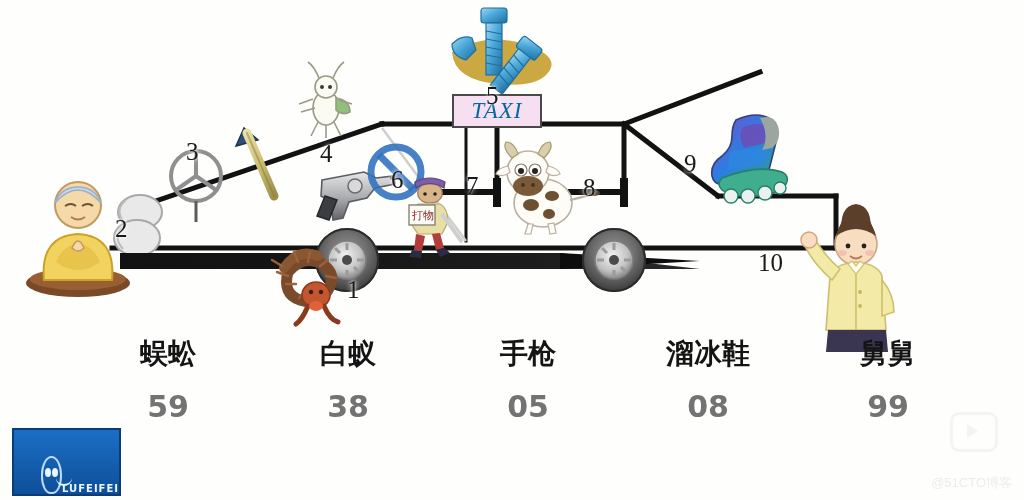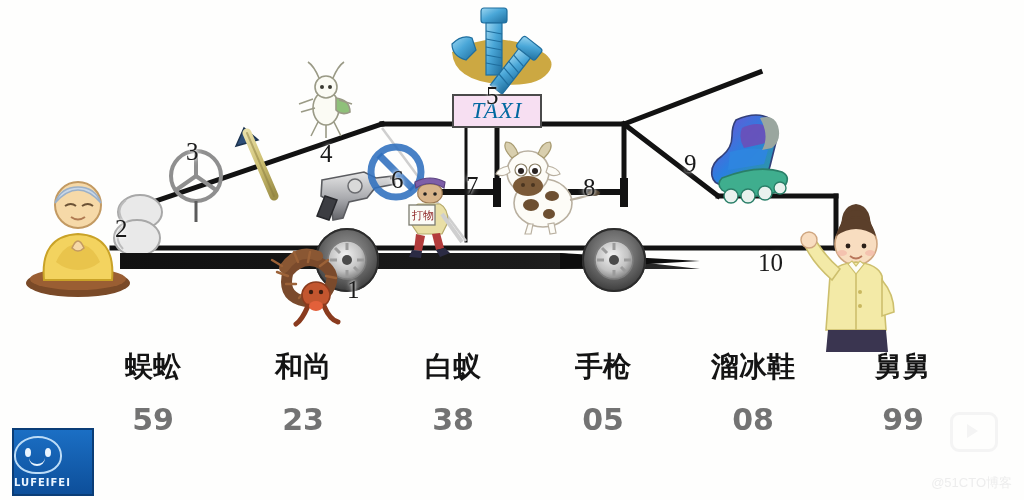--- a/index.html
+++ b/index.html
@@ -48,21 +48,21 @@
     font-family: "Liberation Serif", serif;
     font-style: italic;
     font-size: 23px;
     color: #0369a1;
     letter-spacing: 1px;
   }
   
   .word-row {
     position: absolute;
     left: 78px;
-    top: 352px;
+    top: 339px;
     width: 900px;
     display: flex;
     justify-content: space-between;
     align-items: flex-start;
     z-index: 40;
   }
   .word-col {
     display: flex;
     flex-direction: column;
     align-items: center;
@@ -86,23 +86,24 @@
   }
   
   .logo {
     position: absolute;
     left: 12px; top: 428px;
     width: 78px; height: 64px;
     background: linear-gradient(#1b6fc4, #0d4f9a);
     border: 2px solid #0a3d77;
     z-index: 45;
     display: flex;
-    flex-direction: column;
-    align-items: flex-start;
+    flex-direction: row;
+    align-items: flex-end;
     justify-content: center;
+    padding-left: 27px;
   }
   .logo .face {
     position: relative;
     width: 44px; height: 34px;
     border: 2px solid #bcdcf7;
     border-radius: 50% 50% 46% 46%;
   }
   .logo .face .eye {
     position: absolute;
     top: 10px;
@@ -465,24 +466,20 @@
       <div class="num-tag" style="left: 684px; top: 150px;">9</div>
       <div class="num-tag" style="left: 758px; top: 219px; margin-top: 30px;">10</div>
     </div>
 
   <div class="word-row" id="word-row">
       <div class="word-col">
         <div class="w">蜈蚣</div>
         <div class="n">59</div>
       </div>
       <div class="word-col">
-        <div class="w">和尚</div>
-        <div class="n">23</div>
-      </div>
-      <div class="word-col">
         <div class="w">白蚁</div>
         <div class="n">38</div>
       </div>
       <div class="word-col">
         <div class="w">手枪</div>
         <div class="n">05</div>
       </div>
       <div class="word-col">
         <div class="w">溜冰鞋</div>
         <div class="n">08</div>

